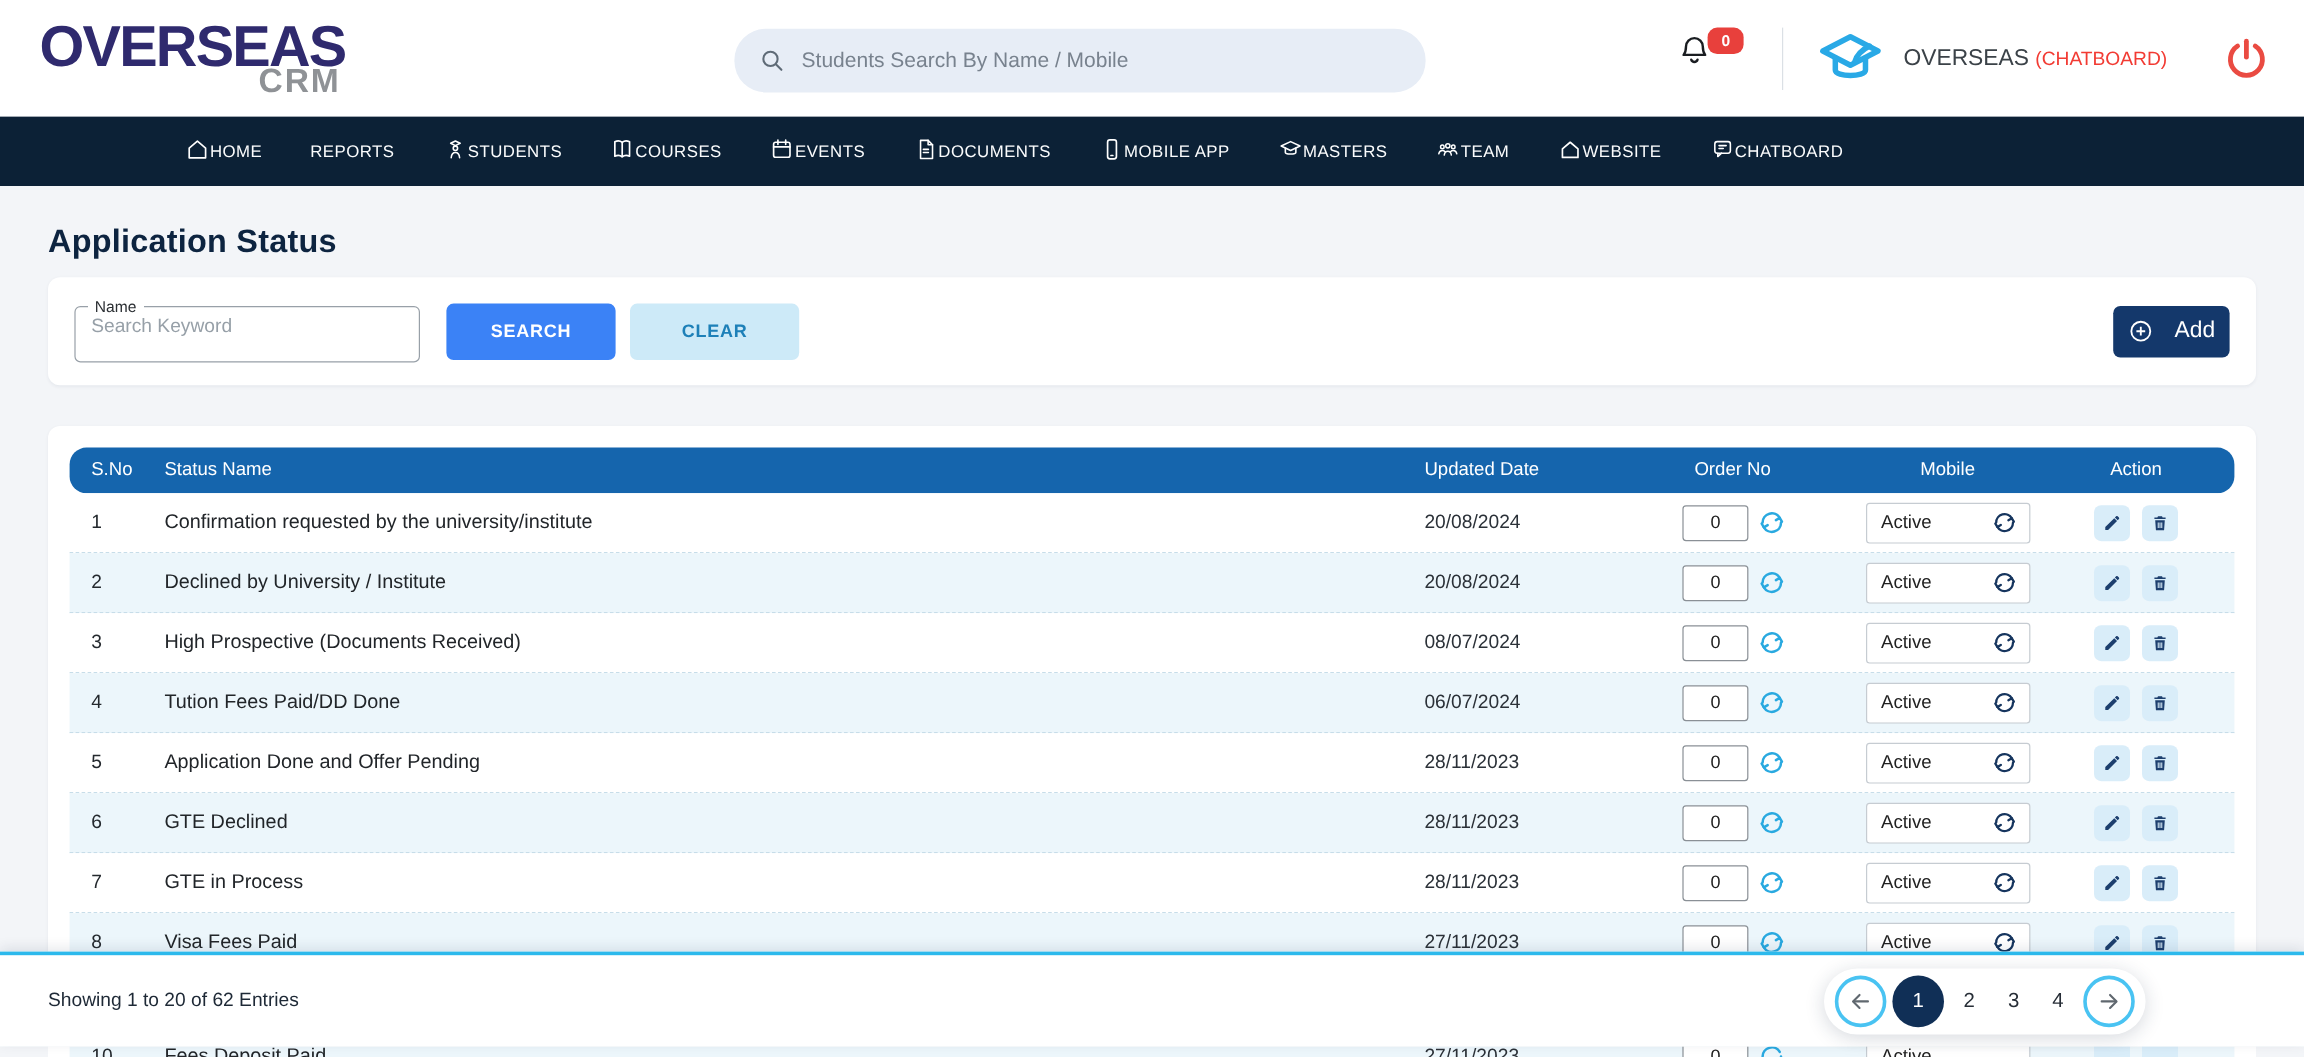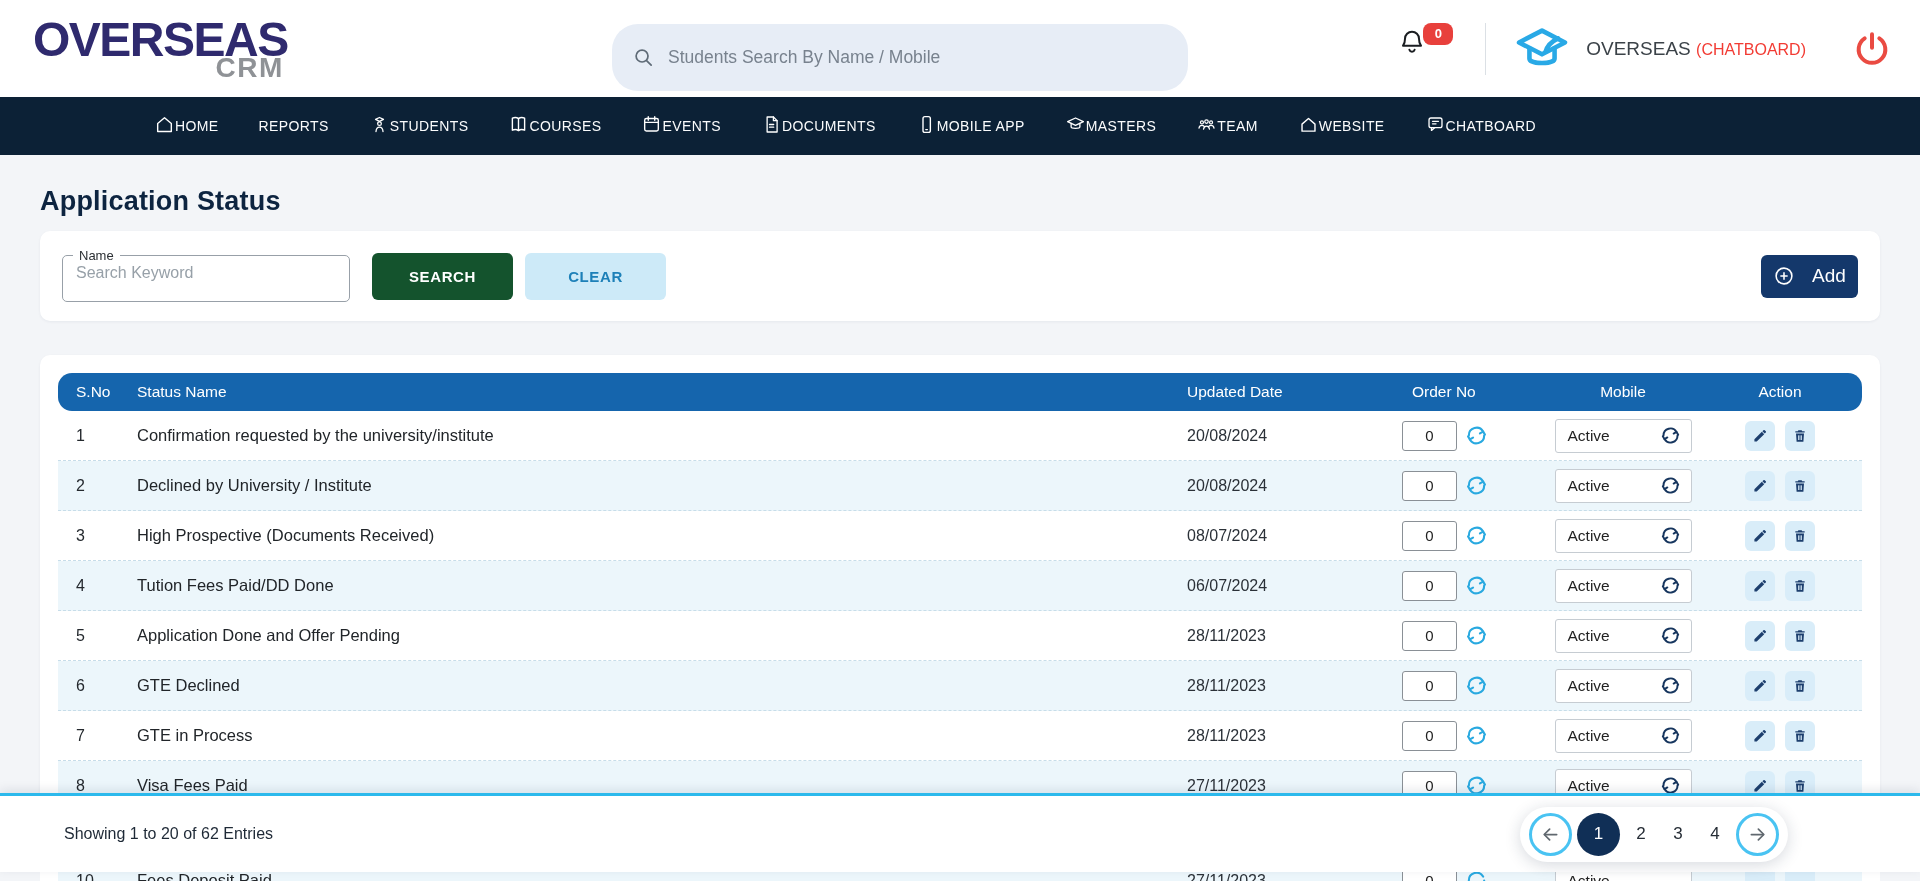--- a/index.html
+++ b/index.html
@@ -6,21 +6,21 @@
   html,body { width:1920px; height:881px; overflow:hidden; }
   body { font-family:"Liberation Sans", sans-serif; background:#f3f5f8; position:relative; }
   button { font-family:inherit; cursor:pointer; border:none; background:none; }
   input { font-family:inherit; }
 
   
   .topbar { height:97px; background:#ffffff; display:flex; align-items:center; position:relative; }
   .logo { margin-left:33px; line-height:1; }
   .logo-primary { font-size:48px; font-weight:800; letter-spacing:-1.5px; color:#2f2a6e; }
   .logo-secondary { text-align:right; font-size:28px; font-weight:700; letter-spacing:1.5px; color:#8f9296; margin-top:-10px; padding-right:4px; }
-  .searchpill { position:absolute; left:612px; top:24px; width:576px; height:67px; background:#e7edf6; border-radius:26px; display:flex; align-items:center; padding:15px 20px; }
+  .searchpill { position:absolute; left:612px; top:24px; width:576px; height:53px; background:#e7edf6; border-radius:26px; display:flex; align-items:center; padding:15px 20px; }
   .searchpill svg { width:23px; height:23px; flex:0 0 auto; }
   .searchpill input { flex:1; border:none; outline:none; background:transparent; font-size:17.5px; color:#4d5966; margin-left:13px; }
   .searchpill input::placeholder { color:#78828e; }
   .top-right { position:absolute; right:26px; top:0; height:97px; display:flex; align-items:center; }
   .bell-wrap { position:relative; width:58px; height:44px; }
   .bell-wrap svg { width:30px; height:30px; }
   .badge { position:absolute; left:26px; top:-4px; min-width:30px; height:22px; background:#e8403c; color:#fff; border-radius:8px; font-size:13px; font-weight:700; display:flex; align-items:center; justify-content:center; }
   .vdivider { width:1px; height:52px; background:#dbe0e5; margin:0 24px 0 30px; }
   .bigcap { width:64px; height:58px; margin-right:12px; }
   .username { font-size:19px; color:#3b4248; font-weight:500; white-space:nowrap; }
@@ -35,21 +35,21 @@
   .nav-item svg { width:21px; height:21px; stroke:#fff; }
 
   
   .page-title { margin:31px 0 14px 40px; font-size:27px; font-weight:700; color:#0d2440; letter-spacing:.2px; }
 
   .filter-card { margin:0 40px; height:90px; background:#fff; border-radius:10px; box-shadow:0 1px 3px rgba(20,40,70,.06); display:flex; align-items:center; padding:0 22px; }
   .name-fieldset { width:288px; height:54px; border:1px solid #98a0a8; border-radius:5px; margin-top:-2px; }
   .name-fieldset legend { font-size:13px; color:#2b2f33; padding:0 6px; margin-left:10px; }
   .name-fieldset input { width:100%; border:none; outline:none; font-size:16px; color:#333; padding:1px 12px 9px 13px; background:transparent; }
   .name-fieldset input::placeholder { color:#97a0a8; }
-  .btn-search { margin-left:22px; width:141px; height:47px; border-radius:6px; background:#14532d; color:#fff; font-size:15px; font-weight:700; letter-spacing:.6px; }
+  .btn-search { margin-left:22px; width:141px; height:47px; border-radius:6px; background:#3b82f6; color:#fff; font-size:15px; font-weight:700; letter-spacing:.6px; }
   .btn-clear { margin-left:12px; width:141px; height:47px; border-radius:6px; background:#cdeaf8; color:#1d80b8; font-size:15px; font-weight:700; letter-spacing:.6px; }
   .btn-add { margin-left:auto; width:97px; height:43px; border-radius:6px; background:#14386b; color:#fff; font-size:19px; font-weight:500; display:flex; align-items:center; justify-content:center; gap:17px; }
   .btn-add svg { width:22px; height:22px; }
 
   .table-card { margin:34px 40px 0; height:529px; background:#fff; border-radius:10px 10px 0 0; box-shadow:0 1px 3px rgba(20,40,70,.06); padding:18px 18px 0; }
 
   .tgrid { display:grid; grid-template-columns:79px 1050px 213px 148px 150px 1fr; align-items:center; }
   .thead { height:38px; background:#1565ad; border-radius:14px; color:#fff; font-size:15.5px; font-weight:500; }
   .th-sno, .td-sno { padding-left:18px; }
   .th-order { padding-left:12px; }
@@ -67,21 +67,21 @@
   .refresh.navy { color:#16355e; }
   .refresh.navy svg { width:21px; height:21px; }
   .td-status { display:flex; justify-content:center; }
   .status-box { width:137px; height:34px; border:1px solid #c6ccd2; border-radius:3px; background:#fff; display:flex; align-items:center; justify-content:space-between; padding:0 10px 0 12px; font-size:15.5px; color:#222; cursor:pointer; }
   .td-action { display:flex; justify-content:center; gap:10px; }
   .icon-btn { width:30px; height:30px; border-radius:6px; background:#d9edf9; color:#1d3f6e; display:flex; align-items:center; justify-content:center; }
   .icon-btn svg { width:16px; height:16px; }
 
   
   .bottombar { position:fixed; left:0; bottom:9px; width:100%; height:79px; background:#fff; border-top:3px solid #2cb9ec; box-shadow:0 -3px 10px rgba(13,33,55,.10); display:flex; align-items:center; z-index:5; }
-  .showing { margin-left:64px; font-size:16px; color:#1e2936; }
+  .showing { margin-left:40px; font-size:16px; color:#1e2936; }
   .pager { margin-left:auto; margin-right:132px; background:#fff; border-radius:34px; padding:6px 9px; box-shadow:0 3px 16px rgba(30,45,70,.18); display:flex; align-items:center; gap:5px; }
   .pg-arrow { width:43px; height:43px; border-radius:50%; border:3px solid #49c3f2; background:#fff; display:flex; align-items:center; justify-content:center; }
   .pg-arrow svg { width:21px; height:21px; }
   .pg-num { width:32px; height:43px; display:flex; align-items:center; justify-content:center; font-size:17px; color:#262d36; cursor:pointer; }
   .pg-num.active { width:43px; border-radius:50%; background:#102f56; color:#fff; }
 
   
   .sliver { position:fixed; left:0; bottom:0; width:100%; height:9px; background:#f3f5f8; z-index:4; }
   .sliver-card { margin:0 40px; padding:0 18px; background:#fff; height:9px; overflow:hidden; }
   .sliver-card .trow { margin-top:-16px; }

